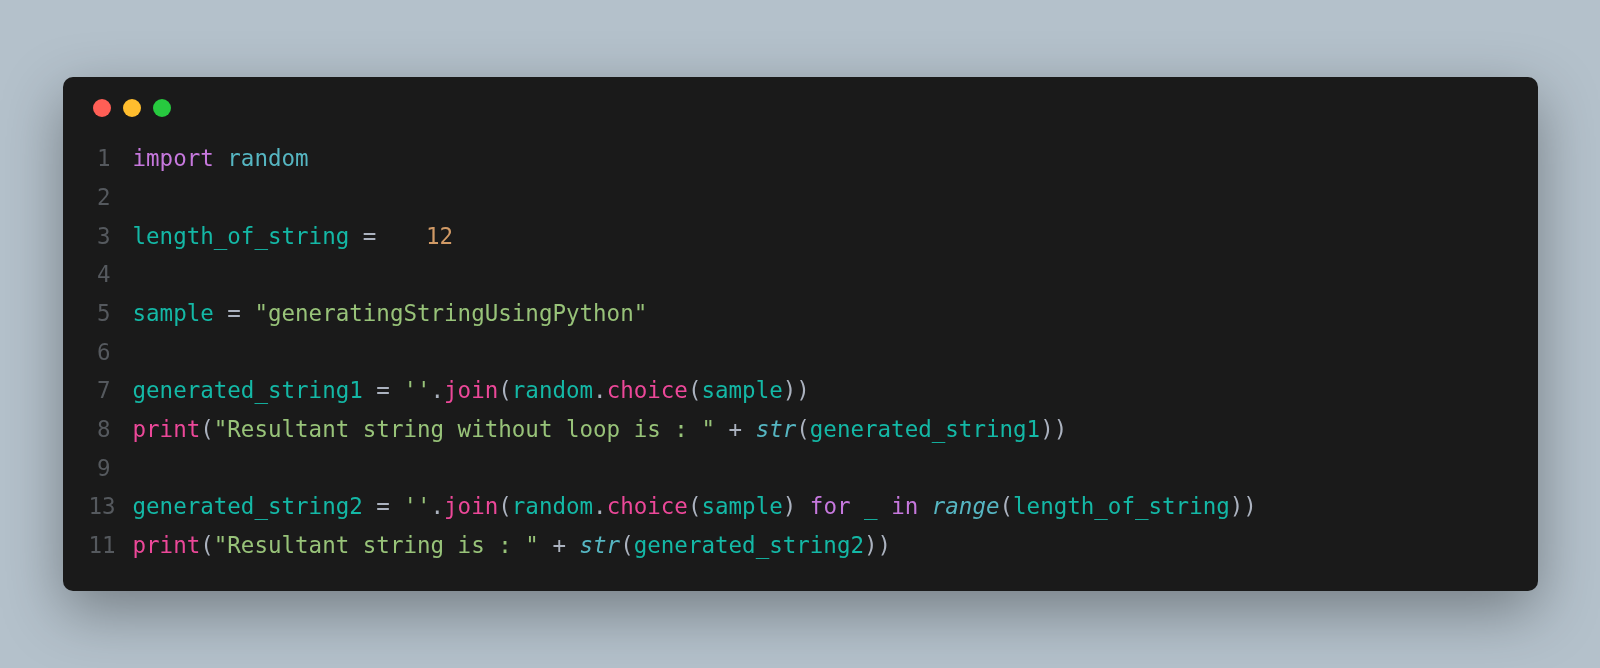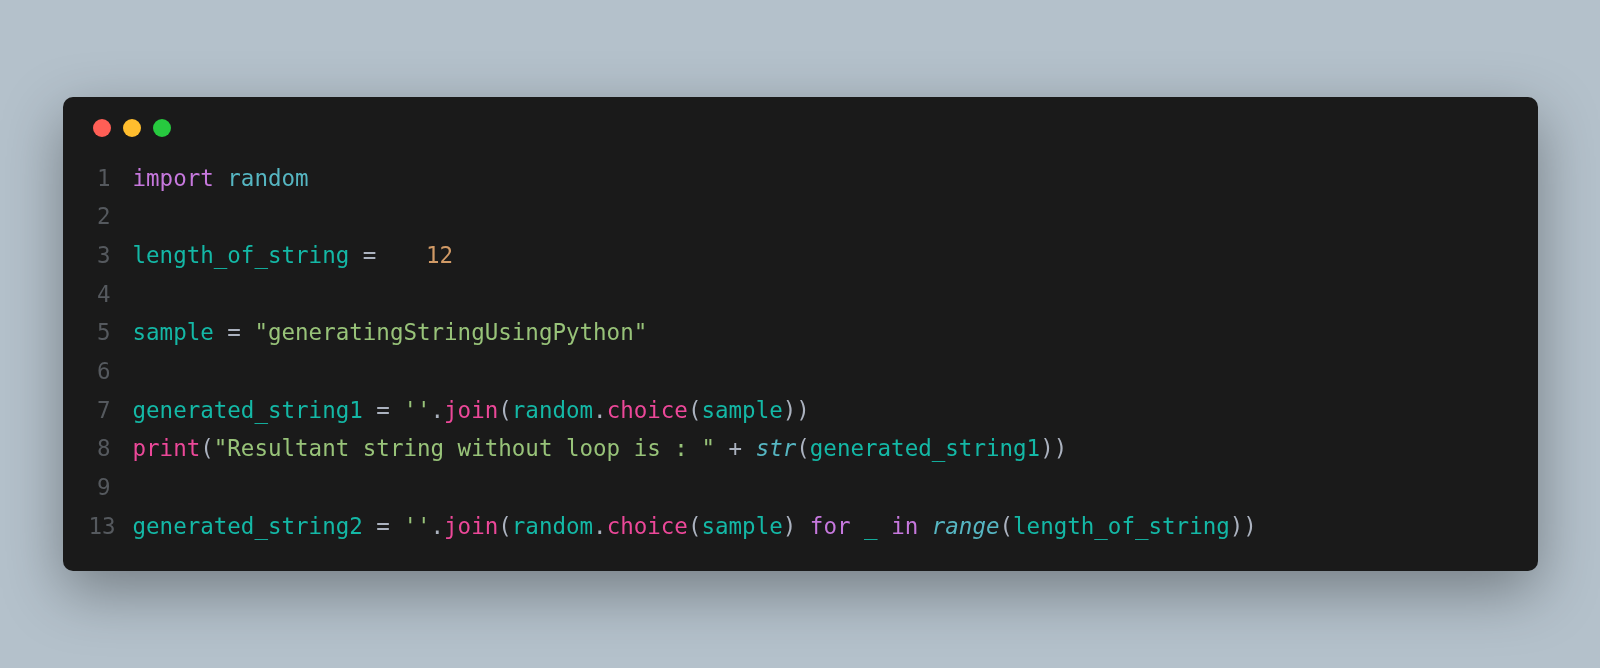--- a/index.html
+++ b/index.html
@@ -105,15 +105,19 @@
     <div class="row">
       <span class="ln">9</span>
       <span class="content"></span>
     </div>
 
     <div class="row">
       <span class="ln">13</span>
       <span class="content"><span class="id2">generated_string2</span><span> </span><span class="op">=</span><span> </span><span class="str">''</span><span class="punc">.</span><span class="fn">join</span><span class="punc">(</span><span class="id2">random</span><span class="punc">.</span><span class="fn">choice</span><span class="punc">(</span><span class="id2">sample</span><span class="punc">)</span><span> </span><span class="kw">for</span><span> </span><span class="id2">_</span><span> </span><span class="kw">in</span><span> </span><span class="builtin">range</span><span class="punc">(</span><span class="id2">length_of_string</span><span class="punc">))</span></span>
     </div>
 
+    <div class="row">
+      <span class="ln">11</span>
+      <span class="content"><span class="fn">print</span><span class="punc">(</span><span class="str">"Resultant string is : "</span><span> </span><span class="op">+</span><span> </span><span class="builtin">str</span><span class="punc">(</span><span class="id2">generated_string2</span><span class="punc">))</span></span>
+    </div>
 
   </div>
 </div>
 
 </body></html>

